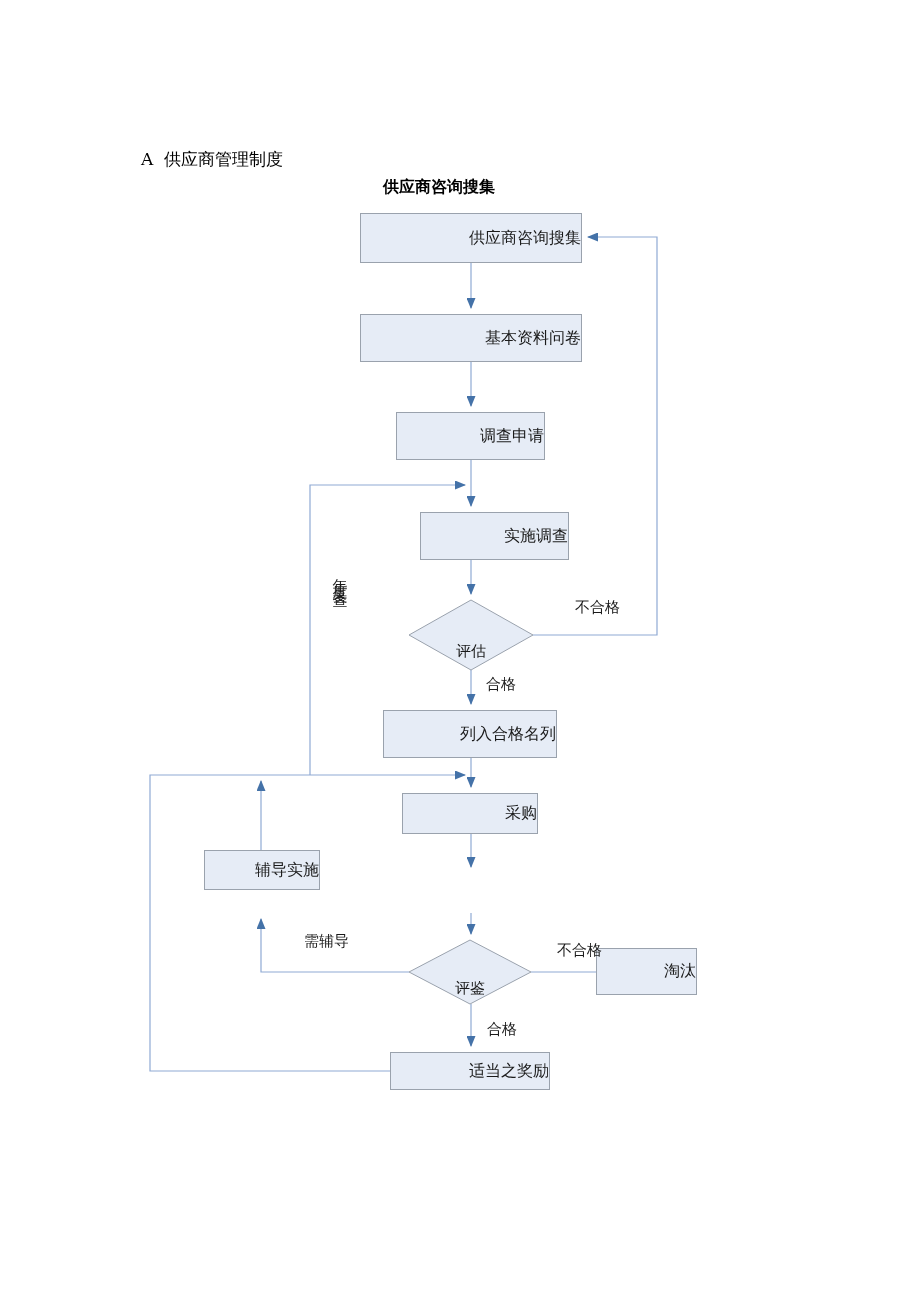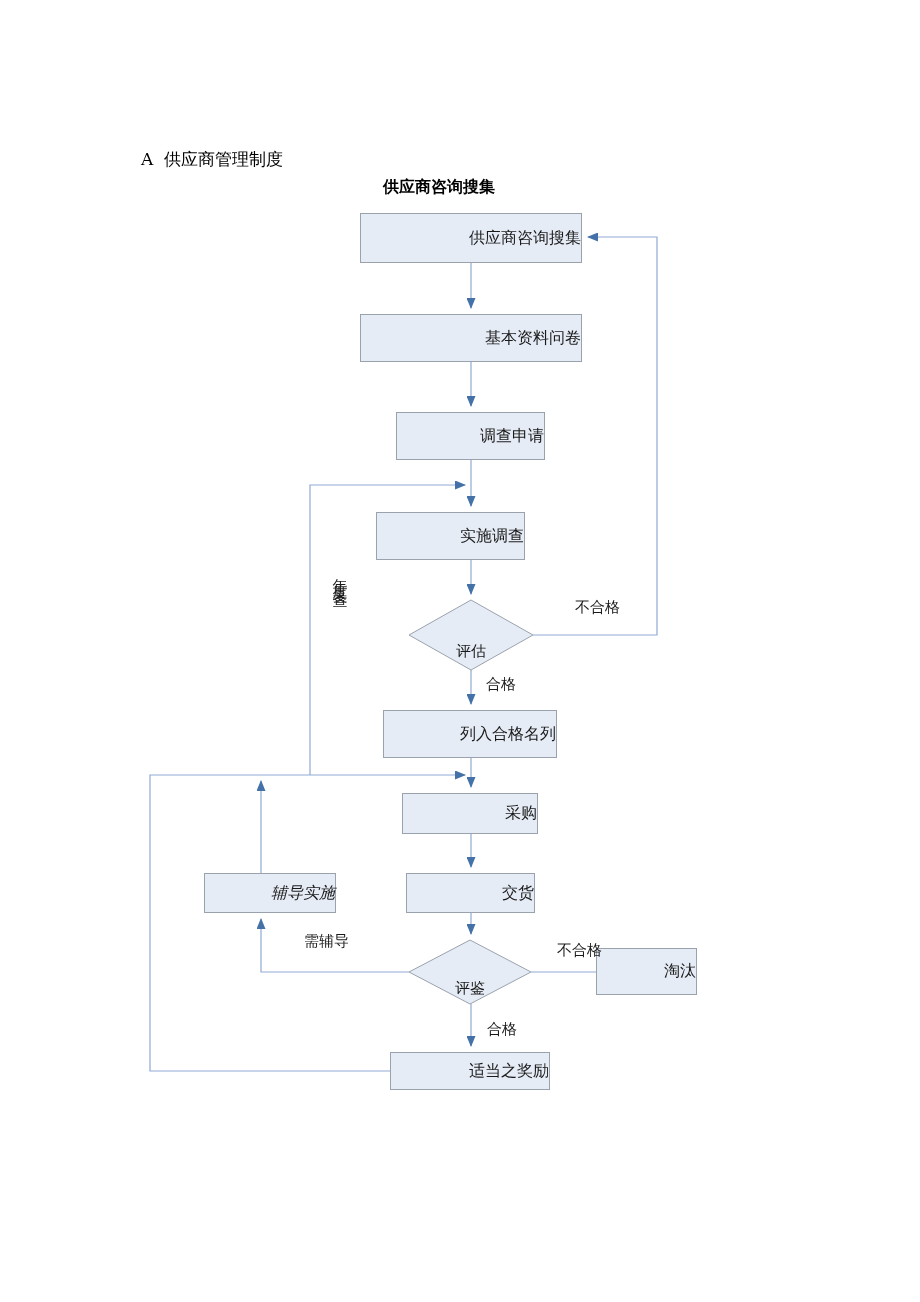--- a/index.html
+++ b/index.html
@@ -182,44 +182,41 @@
   </div>
 
   <div class="node" style="left:360px; top:314px; width:222px; height:48px;">
     <span>基本资料问卷</span>
   </div>
 
   <div class="node" style="left:396px; top:412px; width:149px; height:48px;">
     <span>调查申请</span>
   </div>
 
-  <div class="node" style="left:376px; top:512px; width:149px; height:48px;">
+  <div class="node" style="left:420px; top:512px; width:149px; height:48px;">
     <span>实施调查</span>
   </div>
 
   <div class="diamond-wrap" style="left:409px; top:600px; width:124px; height:70px;">
     <svg width="124" height="70" viewBox="0 0 124 70" xmlns="http://www.w3.org/2000/svg">
       <polygon points="62,0 124,35 62,70 0,35" fill="#e6ecf6" stroke="#9aa2ad" stroke-width="1"></polygon>
     </svg>
     <div class="diamond-label">评估</div>
   </div>
 
   <div class="node" style="left:402px; top:793px; width:136px; height:41px;">
     <span>采购</span>
   </div>
 
   <div class="node" style="left:383px; top:710px; width:174px; height:48px;">
     <span>列入合格名列</span>
   </div>
 
-  <div class="node" style="left:406px; top:873px; width:129px; height:40px;">
-    <span>交货</span>
-  </div>
-
-  <div class="node" style="left:204px; top:873px; width:132px; height:40px;font-style:italic;">
+
+  <div class="node" style="left:204px; top:850px; width:116px; height:40px;">
     <span>辅导实施</span>
   </div>
 
   <div class="diamond-wrap" style="left:409px; top:940px; width:122px; height:64px;">
     <svg width="122" height="64" viewBox="0 0 122 64" xmlns="http://www.w3.org/2000/svg">
       <polygon points="61,0 122,32 61,64 0,32" fill="#e6ecf6" stroke="#9aa2ad" stroke-width="1"></polygon>
     </svg>
     <div class="diamond-label">评鉴</div>
   </div>
 

